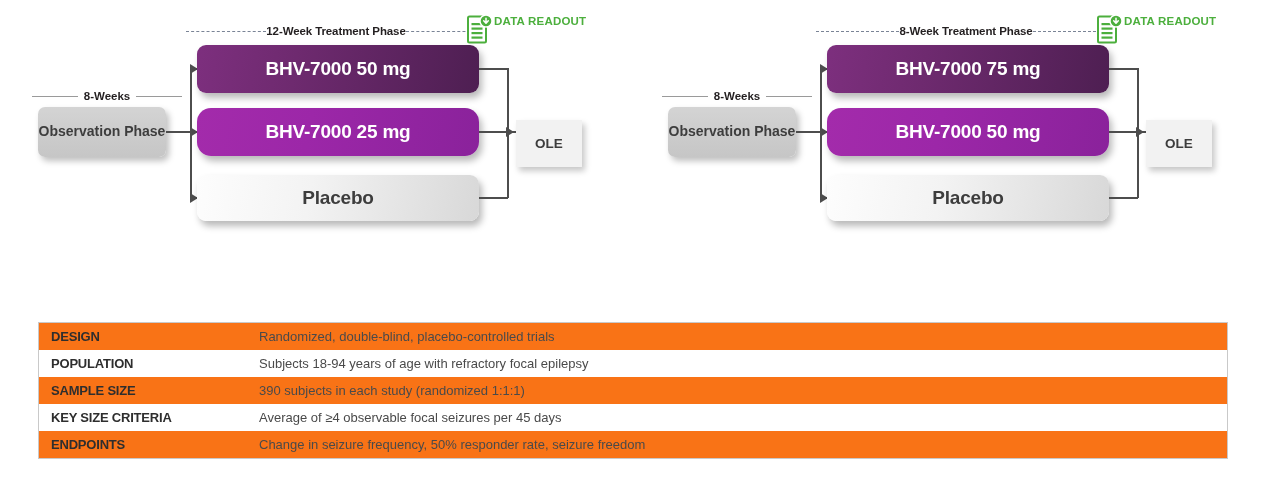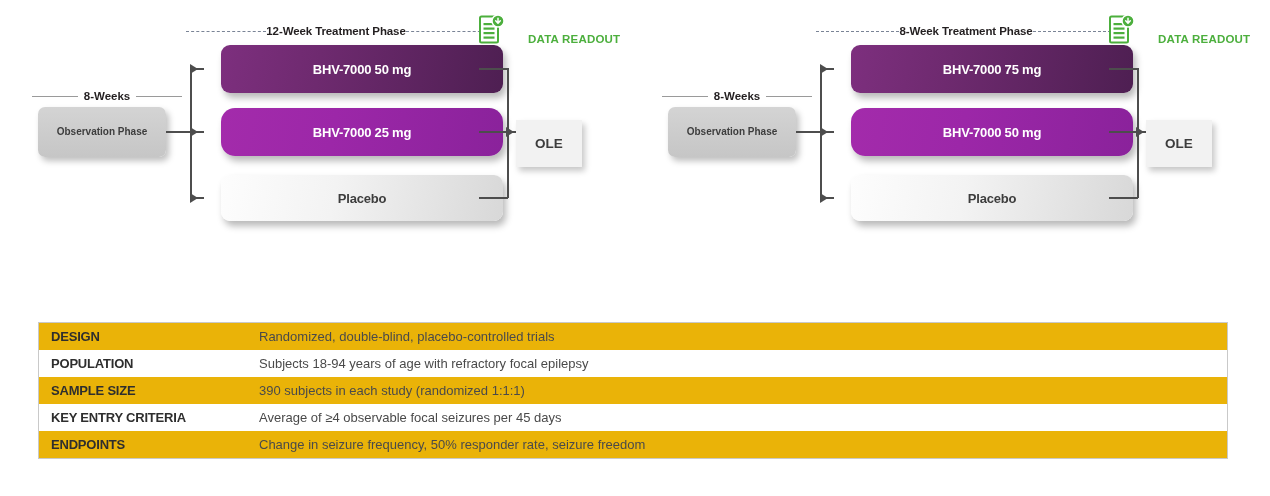--- a/index.html
+++ b/index.html
@@ -54,24 +54,24 @@
     font-weight: bold;
     color: #231f20;
     white-space: nowrap;
     letter-spacing: -0.1px;
   }
 
   
   .readout {
     position: absolute;
     top: 15px;
-    left: 479px;
-    display: flex;
-    align-items: flex-end;
-    gap: 23px;
+    left: 467px;
+    display: flex;
+    align-items: flex-start;
+    gap: 1px;
   }
   .readout-label {
     font-size: 11.5px;
     font-weight: bold;
     color: #4caf3d;
     letter-spacing: 0.2px;
     white-space: nowrap;
   }
   .doc-icon { width: 26px; height: 30px; display:block; }
 
@@ -106,41 +106,40 @@
     top: 107px;
     width: 128px;
     height: 50px;
     border-radius: 7px;
     background: linear-gradient(180deg,#d4d4d4 0%, #cccccc 55%, #c6c6c6 100%);
     box-shadow: 3px 4px 6px rgba(0,0,0,0.25);
     display: flex;
     align-items: center;
     justify-content: center;
     text-align: center;
-    font-size: 10px;
+    font-size: 14px;
     font-weight: bold;
     color: #3d3d3d;
     line-height: 1.25;
   }
 
   
   .arm {
     position: absolute;
     left: 197px;
     width: 282px;
     height: 48px;
     border-radius: 9px;
     display: flex;
     align-items: center;
     justify-content: center;
-    font-size: 13px;
+    font-size: 19px;
     font-weight: bold;
     box-shadow: 3px 5px 7px rgba(0,0,0,0.28);
     letter-spacing: -0.2px;
-    margin-left: 24px;
   }
   .arm.high {
     top: 45px;
     background: linear-gradient(100deg,#7d2f7e 0%, #6e2a6f 35%, #4e1f52 100%);
     color: #ffffff;
   }
   .arm.mid {
     top: 108px;
     background: linear-gradient(100deg,#a32bab 0%, #9c27a8 40%, #8a229b 100%);
     color: #ffffff;
@@ -207,21 +206,21 @@
     background: #ffffff;
   }
   .info-table td {
     padding: 0 0 0 12px;
     height: 27px;
     font-size: 13px;
     color: #3d3d3d;
     vertical-align: middle;
     border: none;
   }
-  .info-table tr.alt td { background: #eab308; }
+  .info-table tr.alt td { background: #f97316; }
   .info-table td.k {
     width: 196px;
     font-weight: bold;
     color: #2e2e2e;
     letter-spacing: -0.2px;
   }
   .info-table td.v { color: #4a4a4a; }
 </style>
 </head>
 <body>
@@ -343,21 +342,21 @@
     </tr>
     <tr>
       <td class="k">POPULATION</td>
       <td class="v">Subjects 18-94 years of age with refractory focal epilepsy</td>
     </tr>
     <tr class="alt">
       <td class="k">SAMPLE SIZE</td>
       <td class="v">390 subjects in each study (randomized 1:1:1)</td>
     </tr>
     <tr>
-      <td class="k">KEY ENTRY CRITERIA</td>
+      <td class="k">KEY SIZE CRITERIA</td>
       <td class="v">Average of ≥4 observable focal seizures per 45 days</td>
     </tr>
     <tr class="alt">
       <td class="k">ENDPOINTS</td>
       <td class="v">Change in seizure frequency, 50% responder rate, seizure freedom</td>
     </tr>
   </tbody>
 </table>
 
 </body></html>

